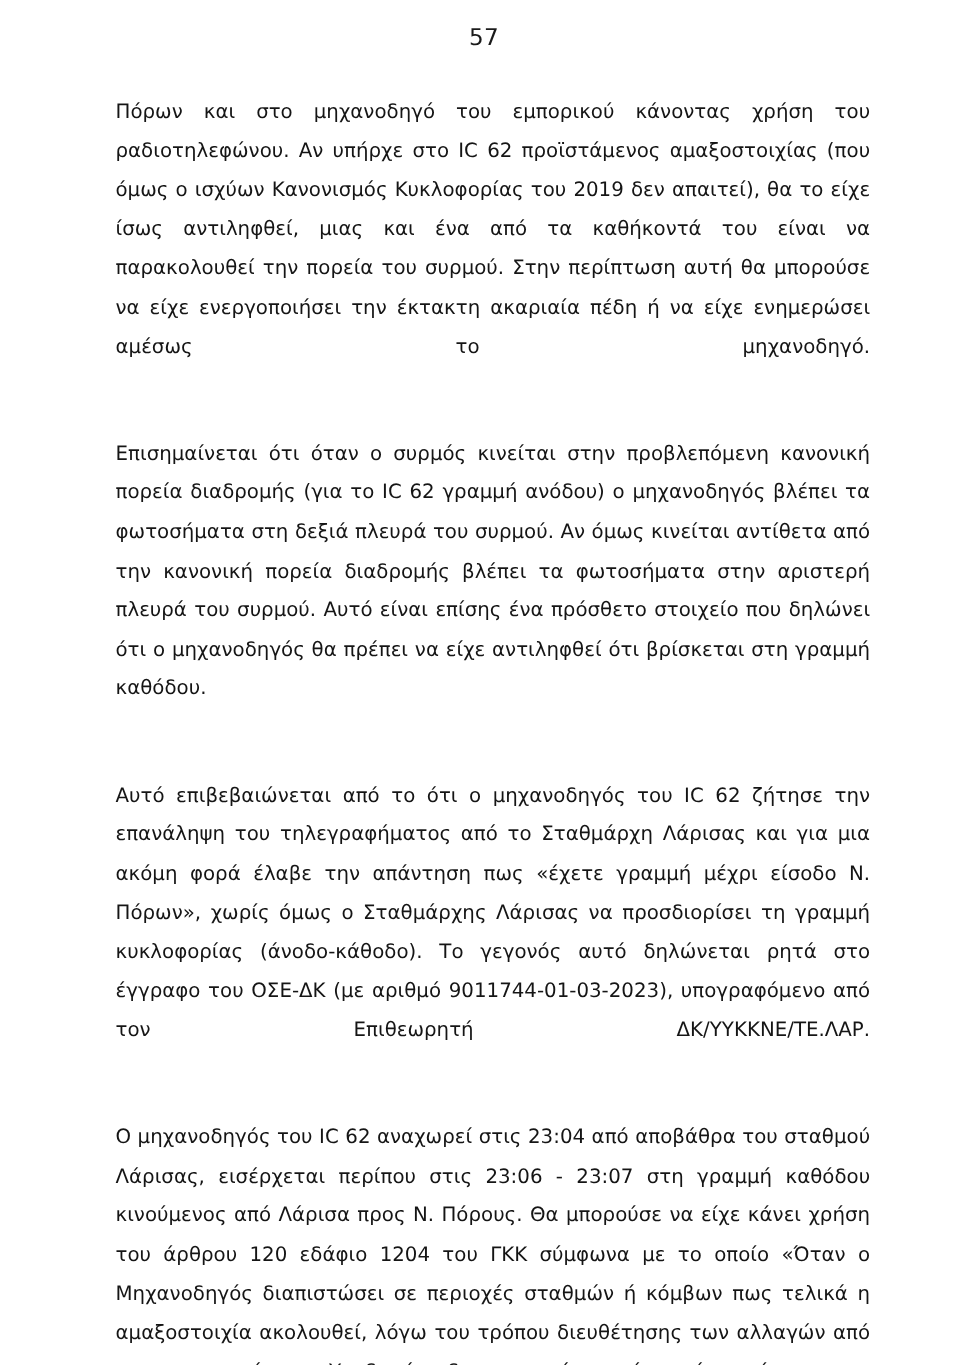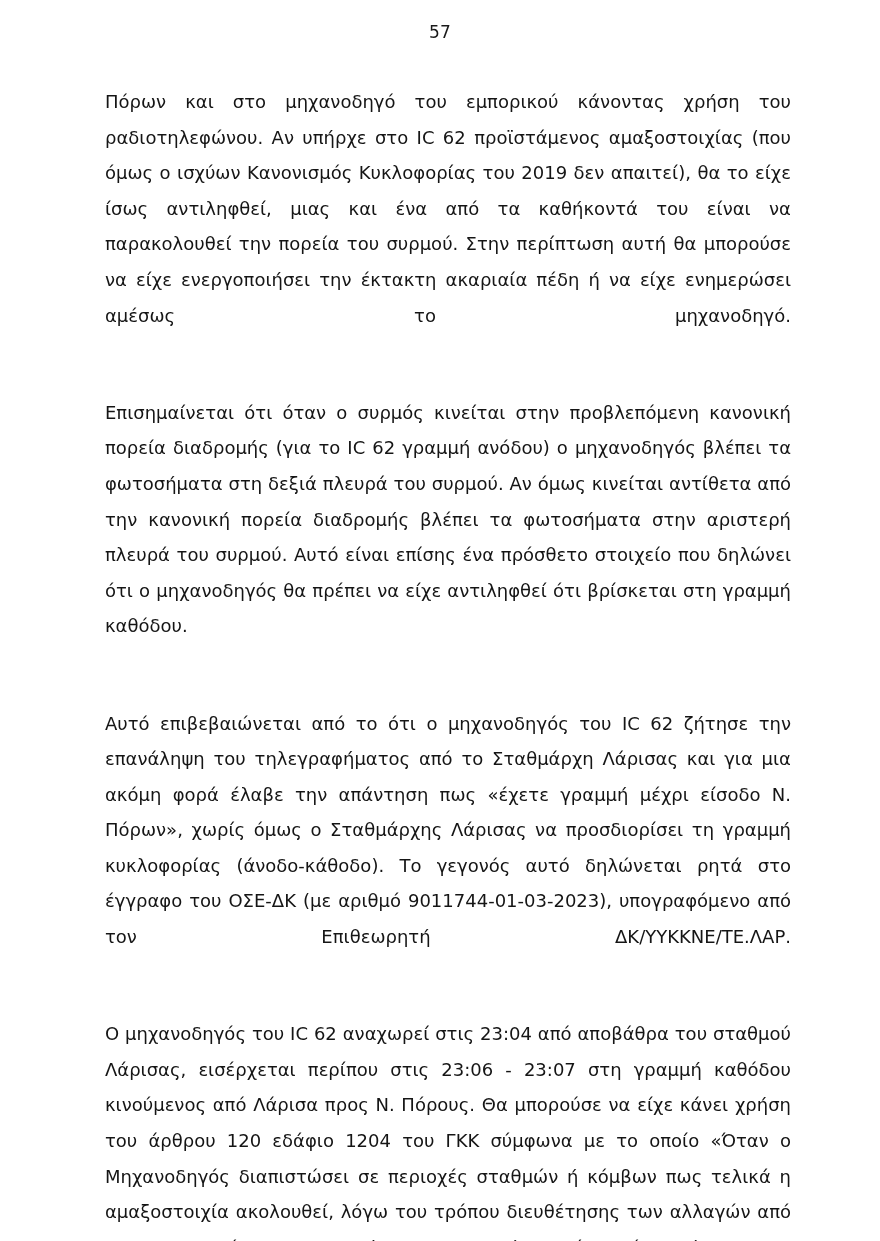--- a/index.html
+++ b/index.html
@@ -17,21 +17,21 @@
     background: #ffffff;
     overflow: hidden;
     box-sizing: border-box;
   }
   .page-number {
     position: absolute;
     top: 22px;
     left: 0;
     width: 880px;
     text-align: center;
-    font-size: 17px;
+    font-size: 21px;
     color: #1a1a1a;
     letter-spacing: 0.2px;
   }
   .content {
     position: absolute;
     top: 84px;
     left: 105px;
     width: 686px;
   }
   .para {

